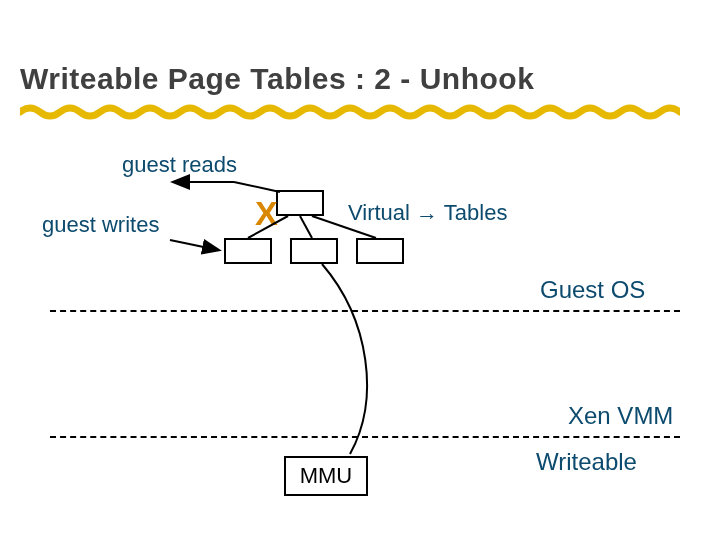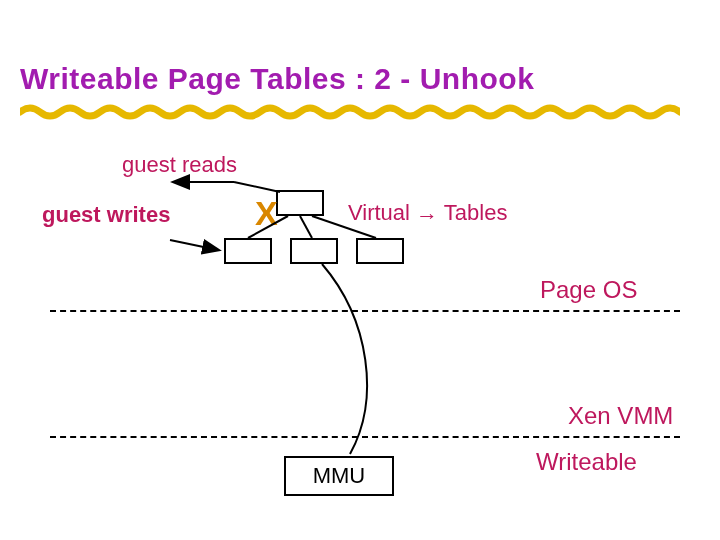--- a/index.html
+++ b/index.html
@@ -12,34 +12,34 @@
     position: relative;
     overflow: hidden;
   }
   .title {
     position: absolute;
     top: 62px;
     left: 20px;
     font-family: "Arial Black", Arial, sans-serif;
     font-weight: 900;
     font-size: 30px;
-    color: #a21caf;
+    color: #404040;
     letter-spacing: 0.5px;
   }
   .underline {
     position: absolute;
     top: 104px;
     left: 20px;
     width: 660px;
     height: 16px;
   }
   .label {
     position: absolute;
     font-size: 22px;
-    color: #be185d;
+    color: #0c4a6e;
   }
   .box {
     position: absolute;
     border: 2px solid #000;
     background: #fff;
     box-sizing: border-box;
   }
   .x-mark {
     position: absolute;
     font-family: Arial, sans-serif;
@@ -66,43 +66,43 @@
 <body>
 
 <div class="title">Writeable Page Tables : 2 - Unhook</div>
 
 <svg class="underline" viewBox="0 0 660 16" preserveAspectRatio="none">
   <path d="M0 8 Q 10 0 20 8 T 40 8 T 60 8 T 80 8 T 100 8 T 120 8 T 140 8 T 160 8 T 180 8 T 200 8 T 220 8 T 240 8 T 260 8 T 280 8 T 300 8 T 320 8 T 340 8 T 360 8 T 380 8 T 400 8 T 420 8 T 440 8 T 460 8 T 480 8 T 500 8 T 520 8 T 540 8 T 560 8 T 580 8 T 600 8 T 620 8 T 640 8 T 660 8" stroke="#e6b800" stroke-width="7" fill="none" stroke-linecap="round"></path>
 </svg>
 
 <div class="label" style="top:152px; left:122px;">guest reads</div>
 
-<div class="label" style="top:202px; left:42px;font-weight:bold;">guest writes</div>
+<div class="label" style="top:212px; left:42px;">guest writes</div>
 
 <div class="label" style="top:200px; left:348px;">Virtual → Tables</div>
 
 <div class="box" style="top:190px; left:276px; width:48px; height:26px;"></div>
 
 <div class="box" style="top:238px; left:224px; width:48px; height:26px;"></div>
 <div class="box" style="top:238px; left:290px; width:48px; height:26px;"></div>
 <div class="box" style="top:238px; left:356px; width:48px; height:26px;"></div>
 
 <div class="x-mark" style="top:194px; left:255px;">X</div>
 
-<div class="label" style="top:276px; left:540px; font-size:24px;">Page OS</div>
+<div class="label" style="top:276px; left:540px; font-size:24px;">Guest OS</div>
 
 <div class="dashline" style="top:310px;"></div>
 
 <div class="label" style="top:402px; left:568px; font-size:24px;">Xen VMM</div>
 
 <div class="dashline" style="top:436px;"></div>
 
 <div class="label" style="top:448px; left:536px; font-size:24px;">Writeable</div>
 
-<div class="box" style="top:456px; left:284px; width:110px; height:40px; display:flex; align-items:center; justify-content:center;">
+<div class="box" style="top:456px; left:284px; width:84px; height:40px; display:flex; align-items:center; justify-content:center;">
   <span style="font-size:22px;">MMU</span>
 </div>
 
 <svg class="overlay">
   <defs>
     <marker id="arrowhead" markerWidth="10" markerHeight="8" refX="8" refY="4" orient="auto">
       <polygon points="0 0, 10 4, 0 8" fill="#000"></polygon>
     </marker>
   </defs>
 

